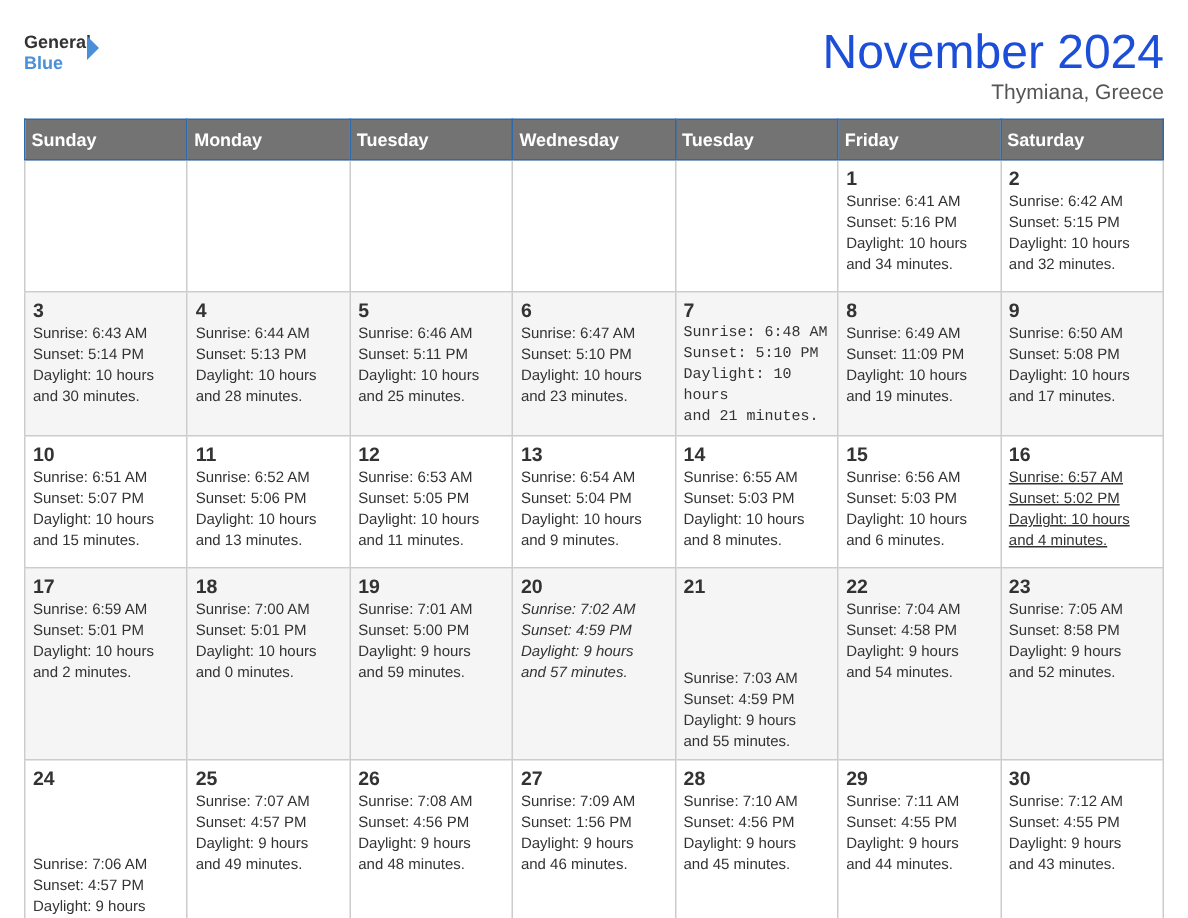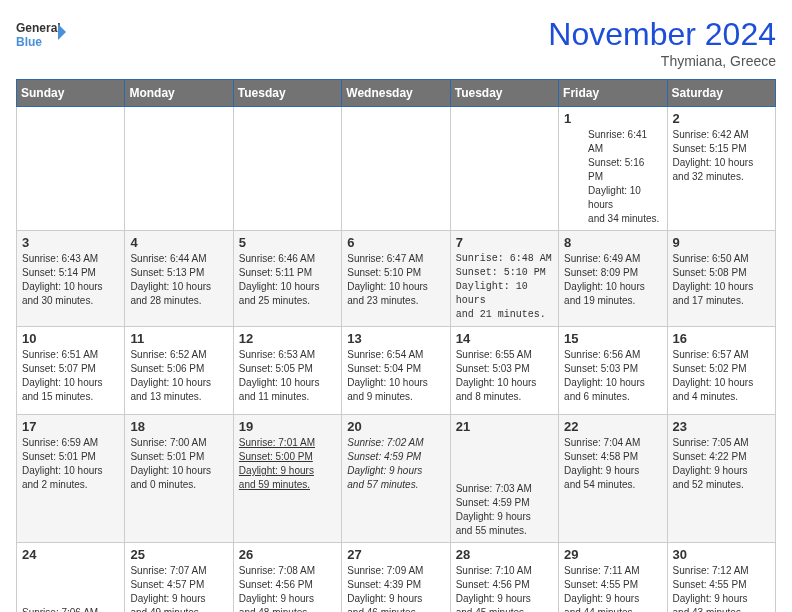--- a/index.html
+++ b/index.html
@@ -106,21 +106,21 @@
   </thead>
   <tbody id="calendar-body">
   <tr>
         <td class="empty-cell"></td>
         <td class="empty-cell"></td>
         <td class="empty-cell"></td>
         <td class="empty-cell"></td>
         <td class="empty-cell"></td>
         <td>
           <span class="day-number">1</span>
-          <div class="day-info" style="white-space: pre-line; margin-left: 24px;">Sunrise: 6:41 AM
+          <div class="day-info" style="white-space: pre-line;">Sunrise: 6:41 AM
 Sunset: 5:16 PM
 Daylight: 10 hours
 and 34 minutes.</div>
         </td>
         <td>
           <span class="day-number">2</span>
           <div class="day-info" style="white-space: pre-line;">Sunrise: 6:42 AM
 Sunset: 5:15 PM
 Daylight: 10 hours
 and 32 minutes.</div>
@@ -158,21 +158,21 @@
         <td>
           <span class="day-number">7</span>
           <div class="day-info" style="white-space: pre-line; font-family: Liberation Mono, monospace;">Sunrise: 6:48 AM
 Sunset: 5:10 PM
 Daylight: 10 hours
 and 21 minutes.</div>
         </td>
         <td>
           <span class="day-number">8</span>
           <div class="day-info" style="white-space: pre-line;">Sunrise: 6:49 AM
-Sunset: 8:09 PM
+Sunset: 11:09 PM
 Daylight: 10 hours
 and 19 minutes.</div>
         </td>
         <td>
           <span class="day-number">9</span>
           <div class="day-info" style="white-space: pre-line;">Sunrise: 6:50 AM
 Sunset: 5:08 PM
 Daylight: 10 hours
 and 17 minutes.</div>
         </td>
@@ -215,21 +215,21 @@
         </td>
         <td>
           <span class="day-number">15</span>
           <div class="day-info" style="white-space: pre-line;">Sunrise: 6:56 AM
 Sunset: 5:03 PM
 Daylight: 10 hours
 and 6 minutes.</div>
         </td>
         <td>
           <span class="day-number">16</span>
-          <div class="day-info" style="white-space: pre-line;">Sunrise: 6:57 AM
+          <div class="day-info" style="white-space: pre-line; text-decoration: underline;">Sunrise: 6:57 AM
 Sunset: 5:02 PM
 Daylight: 10 hours
 and 4 minutes.</div>
         </td>
       </tr>
       <tr>
         <td>
           <span class="day-number">17</span>
           <div class="day-info" style="white-space: pre-line;">Sunrise: 6:59 AM
 Sunset: 5:01 PM
@@ -238,21 +238,21 @@
         </td>
         <td>
           <span class="day-number">18</span>
           <div class="day-info" style="white-space: pre-line;">Sunrise: 7:00 AM
 Sunset: 5:01 PM
 Daylight: 10 hours
 and 0 minutes.</div>
         </td>
         <td>
           <span class="day-number">19</span>
-          <div class="day-info" style="white-space: pre-line; text-decoration: underline;">Sunrise: 7:01 AM
+          <div class="day-info" style="white-space: pre-line;">Sunrise: 7:01 AM
 Sunset: 5:00 PM
 Daylight: 9 hours
 and 59 minutes.</div>
         </td>
         <td>
           <span class="day-number">20</span>
           <div class="day-info" style="white-space: pre-line; font-style: italic;">Sunrise: 7:02 AM
 Sunset: 4:59 PM
 Daylight: 9 hours
 and 57 minutes.</div>
@@ -267,21 +267,21 @@
         <td>
           <span class="day-number">22</span>
           <div class="day-info" style="white-space: pre-line;">Sunrise: 7:04 AM
 Sunset: 4:58 PM
 Daylight: 9 hours
 and 54 minutes.</div>
         </td>
         <td>
           <span class="day-number">23</span>
           <div class="day-info" style="white-space: pre-line;">Sunrise: 7:05 AM
-Sunset: 4:22 PM
+Sunset: 8:58 PM
 Daylight: 9 hours
 and 52 minutes.</div>
         </td>
       </tr>
       <tr>
         <td>
           <span class="day-number">24</span>
           <div class="day-info" style="white-space: pre-line; margin-top: 44px;">Sunrise: 7:06 AM
 Sunset: 4:57 PM
 Daylight: 9 hours
@@ -297,21 +297,21 @@
         <td>
           <span class="day-number">26</span>
           <div class="day-info" style="white-space: pre-line;">Sunrise: 7:08 AM
 Sunset: 4:56 PM
 Daylight: 9 hours
 and 48 minutes.</div>
         </td>
         <td>
           <span class="day-number">27</span>
           <div class="day-info" style="white-space: pre-line;">Sunrise: 7:09 AM
-Sunset: 4:39 PM
+Sunset: 1:56 PM
 Daylight: 9 hours
 and 46 minutes.</div>
         </td>
         <td>
           <span class="day-number">28</span>
           <div class="day-info" style="white-space: pre-line;">Sunrise: 7:10 AM
 Sunset: 4:56 PM
 Daylight: 9 hours
 and 45 minutes.</div>
         </td>

